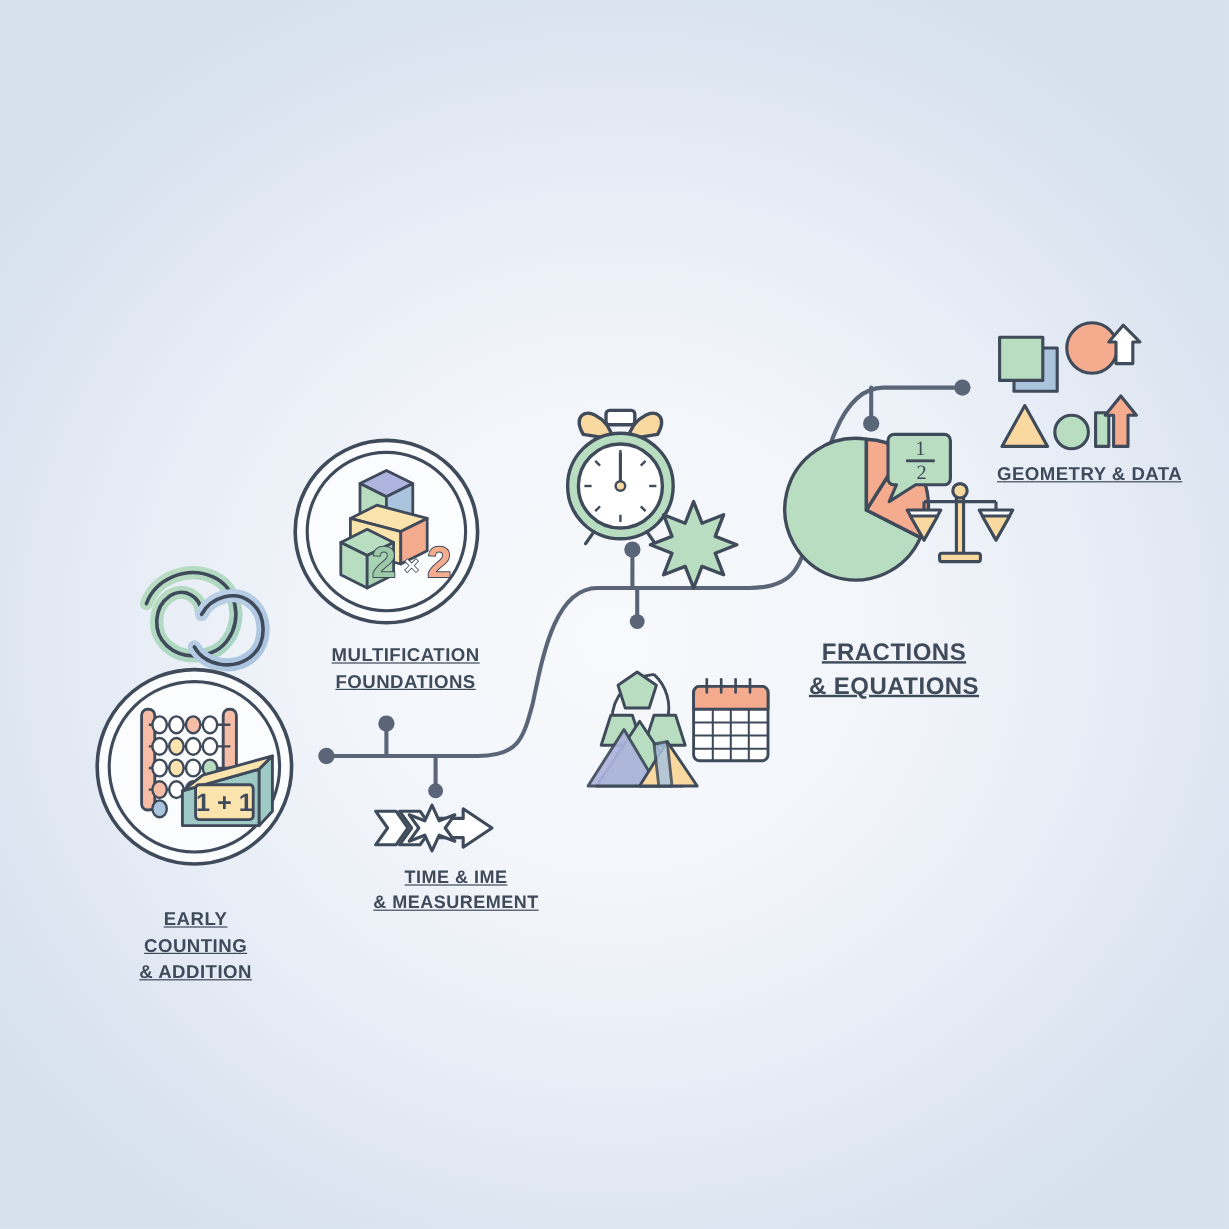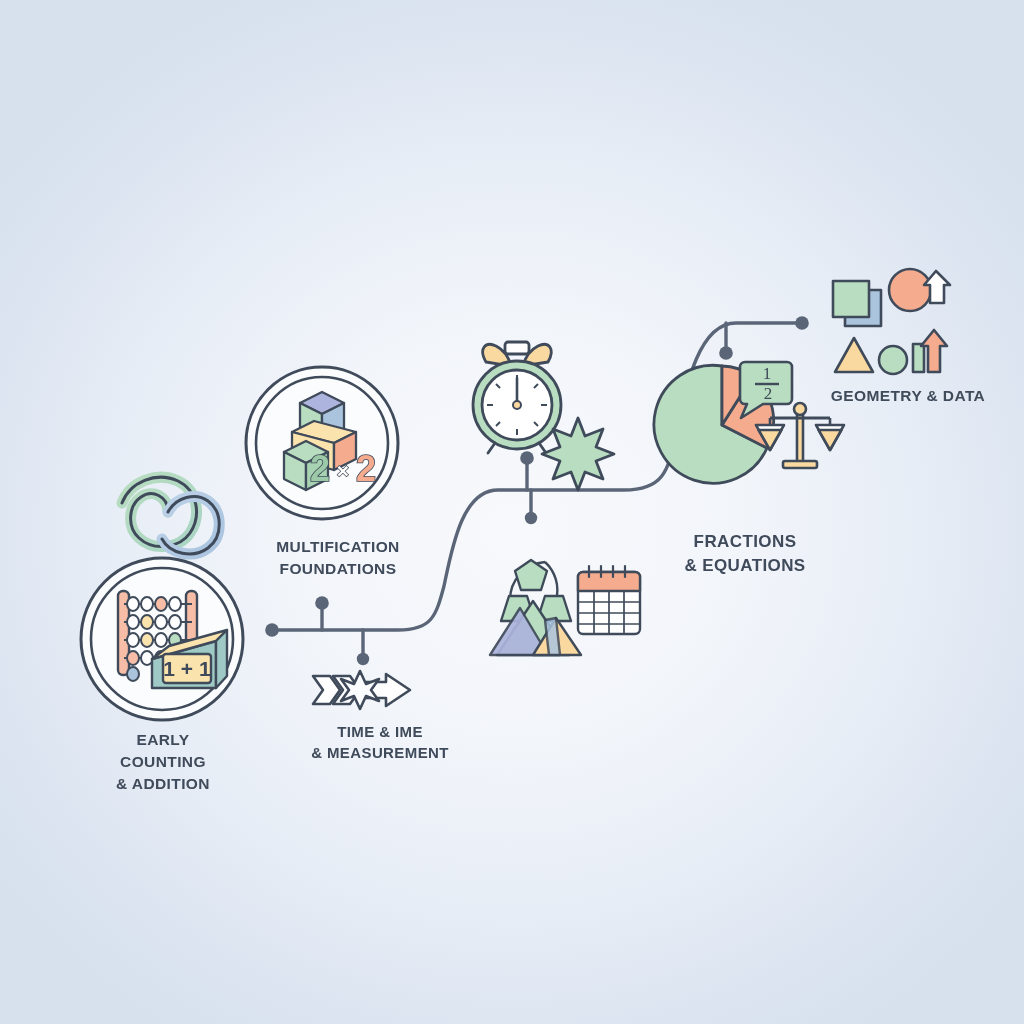--- a/index.html
+++ b/index.html
@@ -18,25 +18,26 @@
   #art { position:absolute; left:0; top:0; width:1024px; height:1024px; }
   .lbl {
     position:absolute;
     color:#3f4a5a;
     font-weight:bold;
     text-align:center;
     letter-spacing:0.4px;
     line-height:1.42;
     white-space:pre;
     text-transform:uppercase;
+    text-decoration:underline;
   }
-  #lbl-early      { left:63px;  top:729px; width:200px; font-size:15.5px; }
+  #lbl-early      { left:63px;  top:756px; width:200px; font-size:15.5px; }
   #lbl-multi      { left:238px; top:536px; width:200px; font-size:15.5px; }
   #lbl-time       { left:280px; top:721px; width:200px; font-size:15px; }
-  #lbl-fractions  { left:642px; top:530px; width:206px; font-size:17px; }
+  #lbl-fractions  { left:642px; top:530px; width:206px; font-size:20px; }
   #lbl-geometry   { left:808px; top:385px; width:200px; font-size:15.5px; }
 </style>
 </head>
 <body>
 
 <div id="stage">
 
   <svg id="art" viewBox="0 0 1024 1024">
     <defs>
       <linearGradient id="gSwirlA" x1="0" y1="0" x2="1" y2="1">

